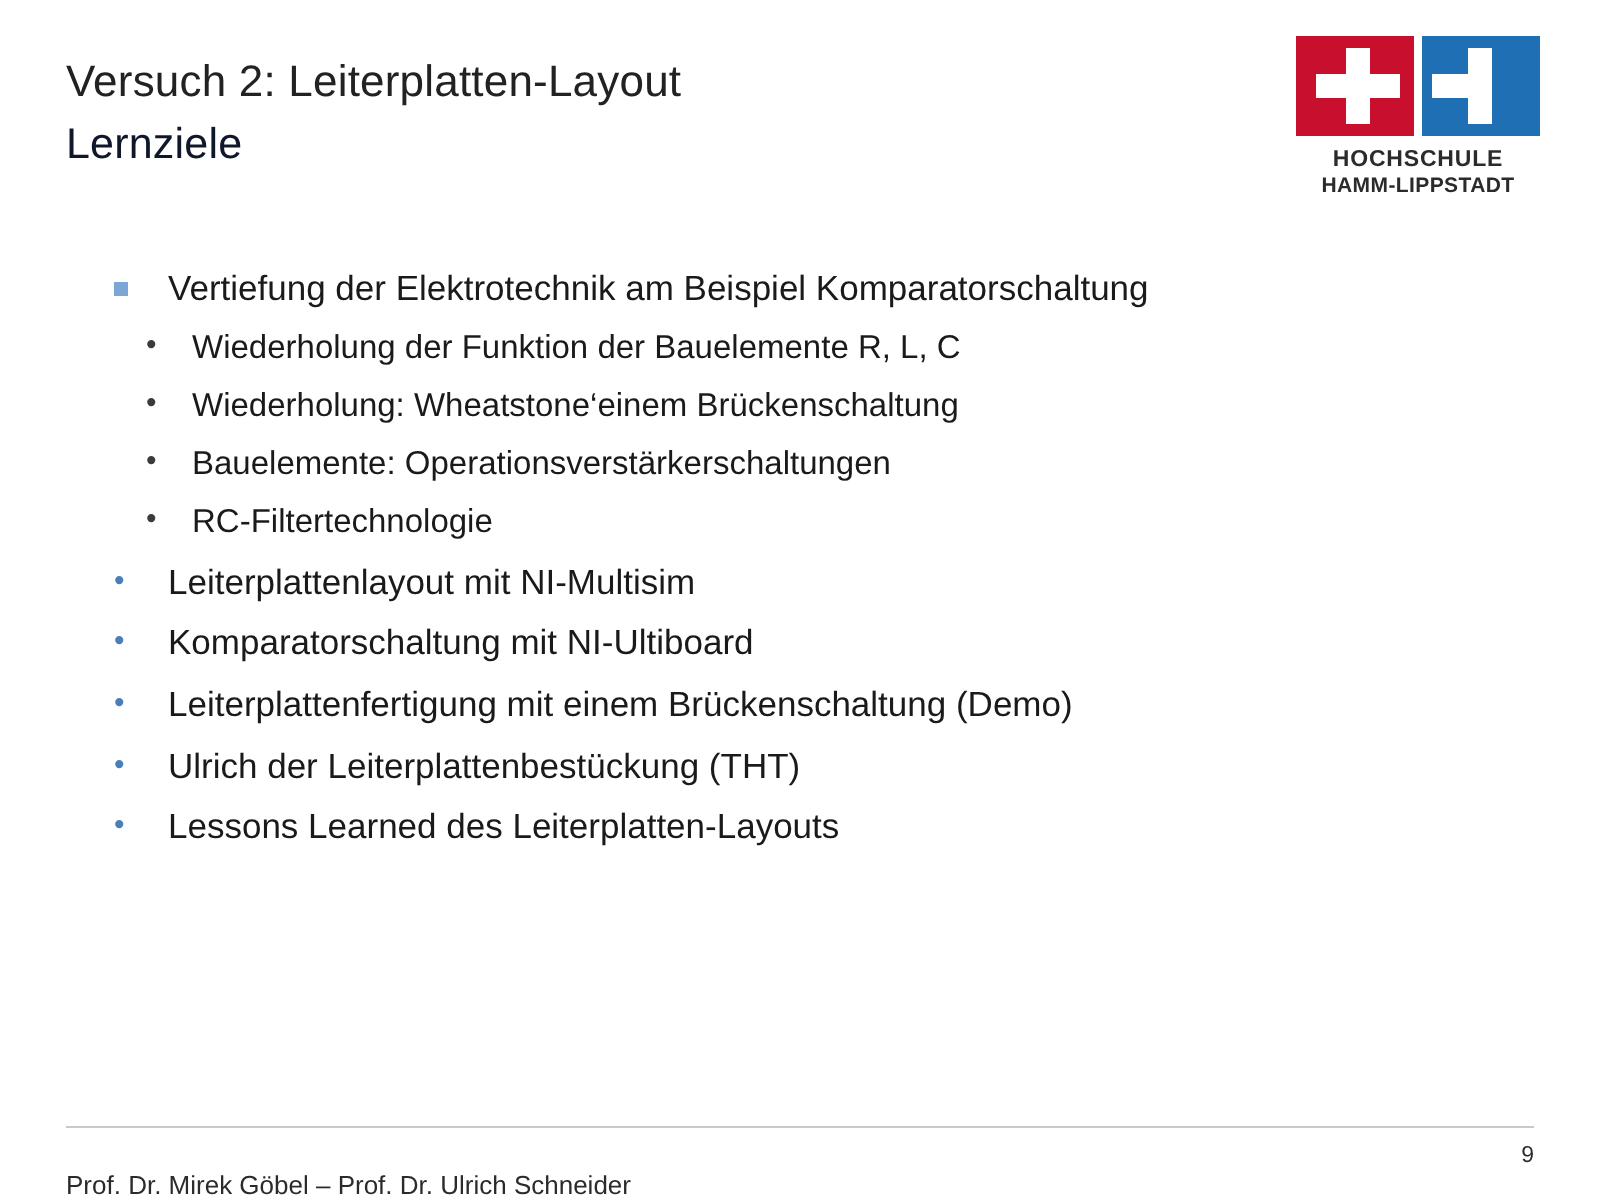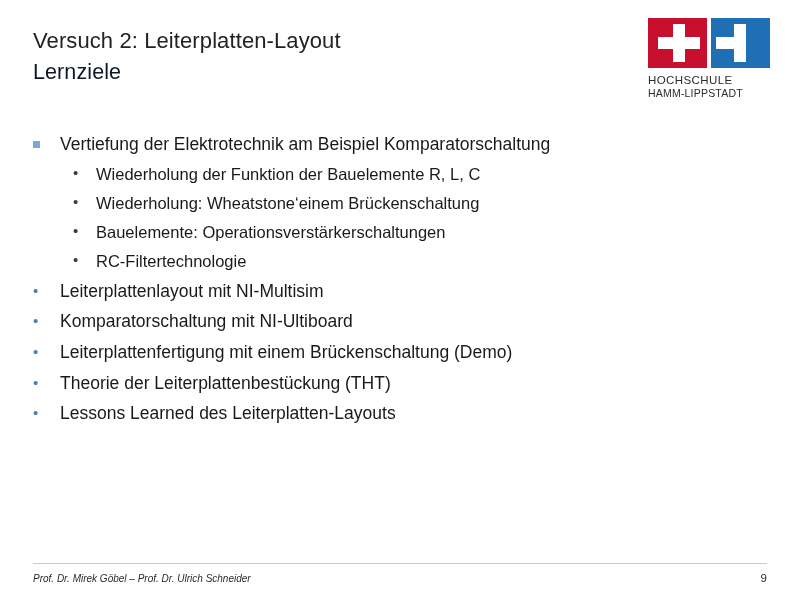--- a/index.html
+++ b/index.html
@@ -28,23 +28,23 @@
     right: 30px;
     width: 122px;
   }
   .logo-mark {
     display: block;
     width: 122px;
     height: 50px;
   }
   .logo-text {
     margin-top: 6px;
-    text-align: left;
+    text-align: center;
     font-size: 11.5px;
-    font-weight: normal;
+    font-weight: bold;
     letter-spacing: 0.4px;
     color: #2b2b2b;
     line-height: 1.15;
   }
   .logo-text .line2 {
     display: block;
     font-size: 10.5px;
     letter-spacing: 0.2px;
   }
 
@@ -70,20 +70,21 @@
   .content {
     position: absolute;
     left: 33px;
     top: 133px;
     right: 40px;
   }
   .bullet {
     display: flex;
     align-items: flex-start;
     margin-bottom: 4px;
+    margin-left: 24px;
   }
   .bullet .marker {
     flex: 0 0 auto;
     color: #4a7ebb;
     line-height: 1.35;
   }
   .bullet .txt {
     flex: 1 1 auto;
     line-height: 1.35;
     color: #1a1a1a;
@@ -135,24 +136,23 @@
   .footer-rule {
     position: absolute;
     left: 33px;
     right: 33px;
     bottom: 36px;
     border-top: 1px solid #c9c9c9;
   }
   .footer-left {
     position: absolute;
     left: 33px;
-    bottom: 16px;
-    font-size: 10px;
+    bottom: 0;
+    font-size: 13px;
     color: #2b2b2b;
-    font-style: italic;
   }
   .footer-right {
     position: absolute;
     right: 33px;
     bottom: 16px;
     font-size: 11.5px;
     color: #2b2b2b;
   }
 </style>
 </head>
@@ -215,21 +215,21 @@
       <span class="txt">Komparatorschaltung mit NI-Ultiboard</span>
     </div>
 
     <div class="bullet lvl1b">
       <span class="marker">•</span>
       <span class="txt">Leiterplattenfertigung mit einem Brückenschaltung (Demo)</span>
     </div>
 
     <div class="bullet lvl1b">
       <span class="marker">•</span>
-      <span class="txt">Theorie der Leiterplattenbestückung (THT)</span>
+      <span class="txt">Ulrich der Leiterplattenbestückung (THT)</span>
     </div>
 
     <div class="bullet lvl1b">
       <span class="marker">•</span>
       <span class="txt">Lessons Learned des Leiterplatten-Layouts</span>
     </div>
 
   </div>
 
   <div class="footer-rule"></div>

